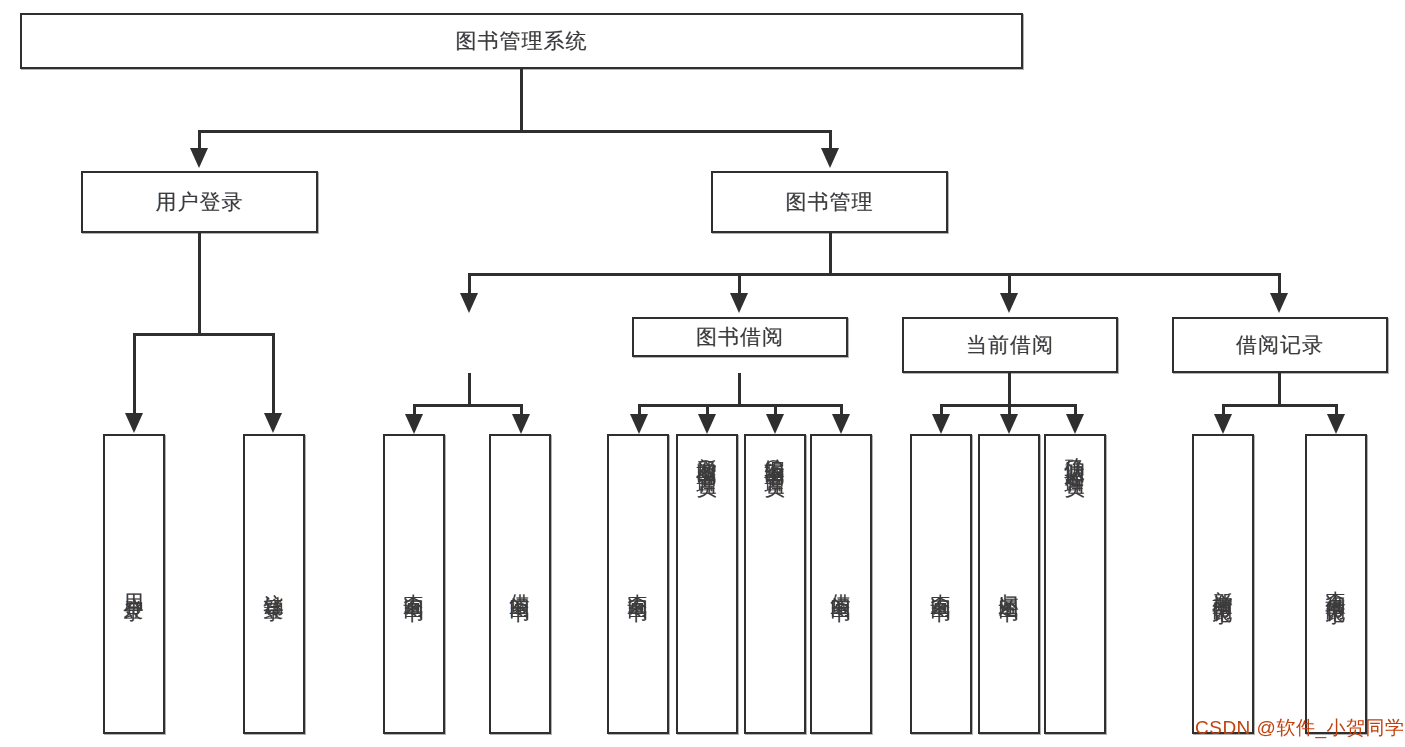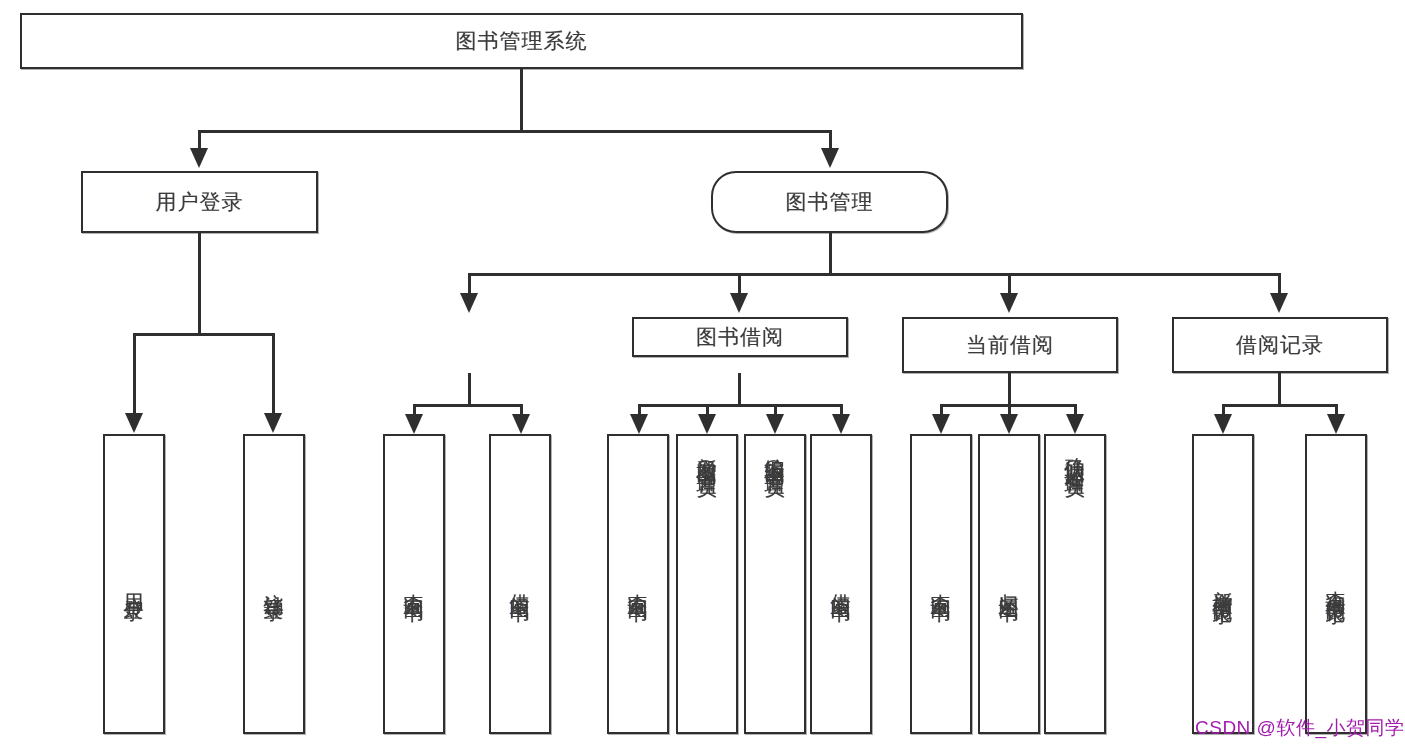--- a/index.html
+++ b/index.html
@@ -42,21 +42,21 @@
   .arrow{
     position:absolute;
     width:0;height:0;
     border-left:9px solid transparent;
     border-right:9px solid transparent;
     border-top:20px solid #2f2f2f;
   }
 
   #watermark{
     position:absolute;
-    color:#a21caf;
+    color:#c2410c;
     font-size:19px;
     white-space:nowrap;
     letter-spacing:.5px;
   }
 </style>
 </head>
 <body>
 
 <div id="stage">
 
@@ -71,21 +71,21 @@
   <div class="ln v" style="left:198px;top:130px;height:20px;"></div>
   <div class="arrow" style="left:190px;top:148px;"></div>
 
   <div class="ln v" style="left:829px;top:130px;height:20px;"></div>
   <div class="arrow" style="left:821px;top:148px;"></div>
 
   <div class="node" style="left:81px;top:171px;width:237px;height:62px;">
     <span class="lbl">用户登录</span>
   </div>
 
-  <div class="node" style="left:711px;top:171px;width:237px;height:62px;border-radius:25px;">
+  <div class="node" style="left:711px;top:171px;width:237px;height:62px;">
     <span class="lbl">图书管理</span>
   </div>
 
   <div class="ln v" style="left:198px;top:233px;height:100px;"></div>
   <div class="ln h" style="left:133px;top:333px;width:142px;"></div>
   <div class="ln v" style="left:133px;top:333px;height:82px;"></div>
   <div class="arrow" style="left:125px;top:413px;"></div>
   <div class="ln v" style="left:272px;top:333px;height:82px;"></div>
   <div class="arrow" style="left:264px;top:413px;"></div>
 

